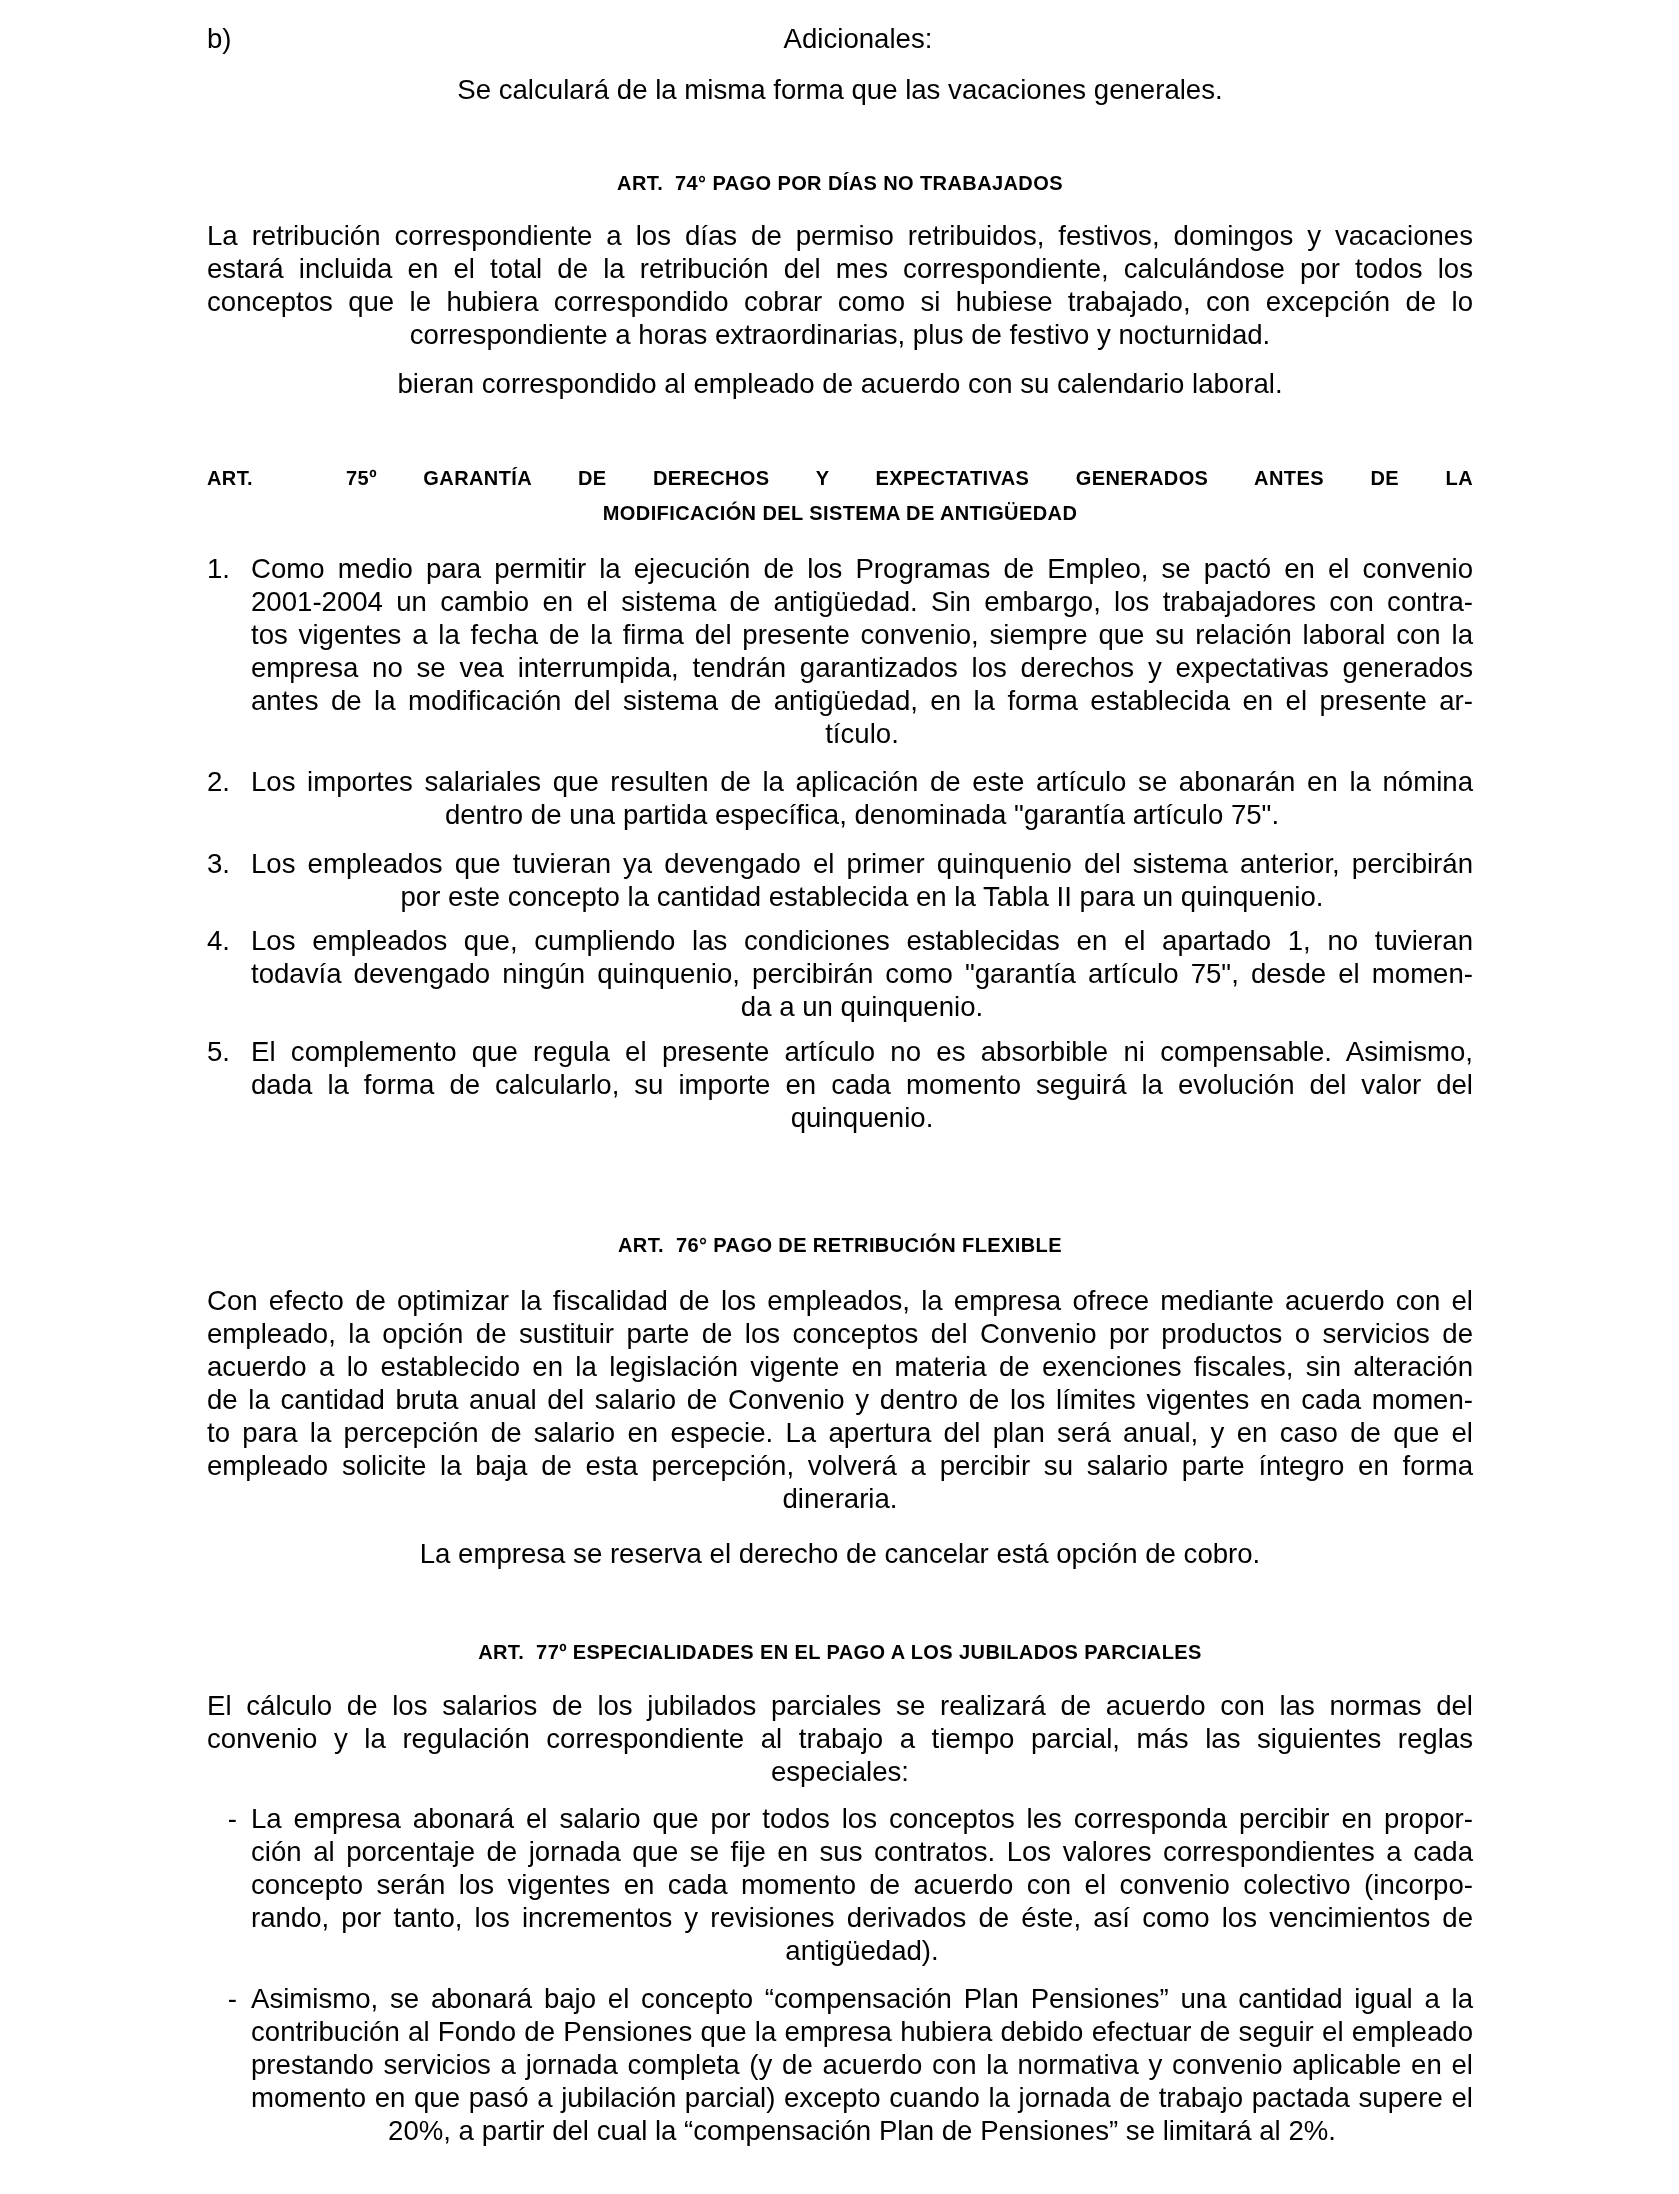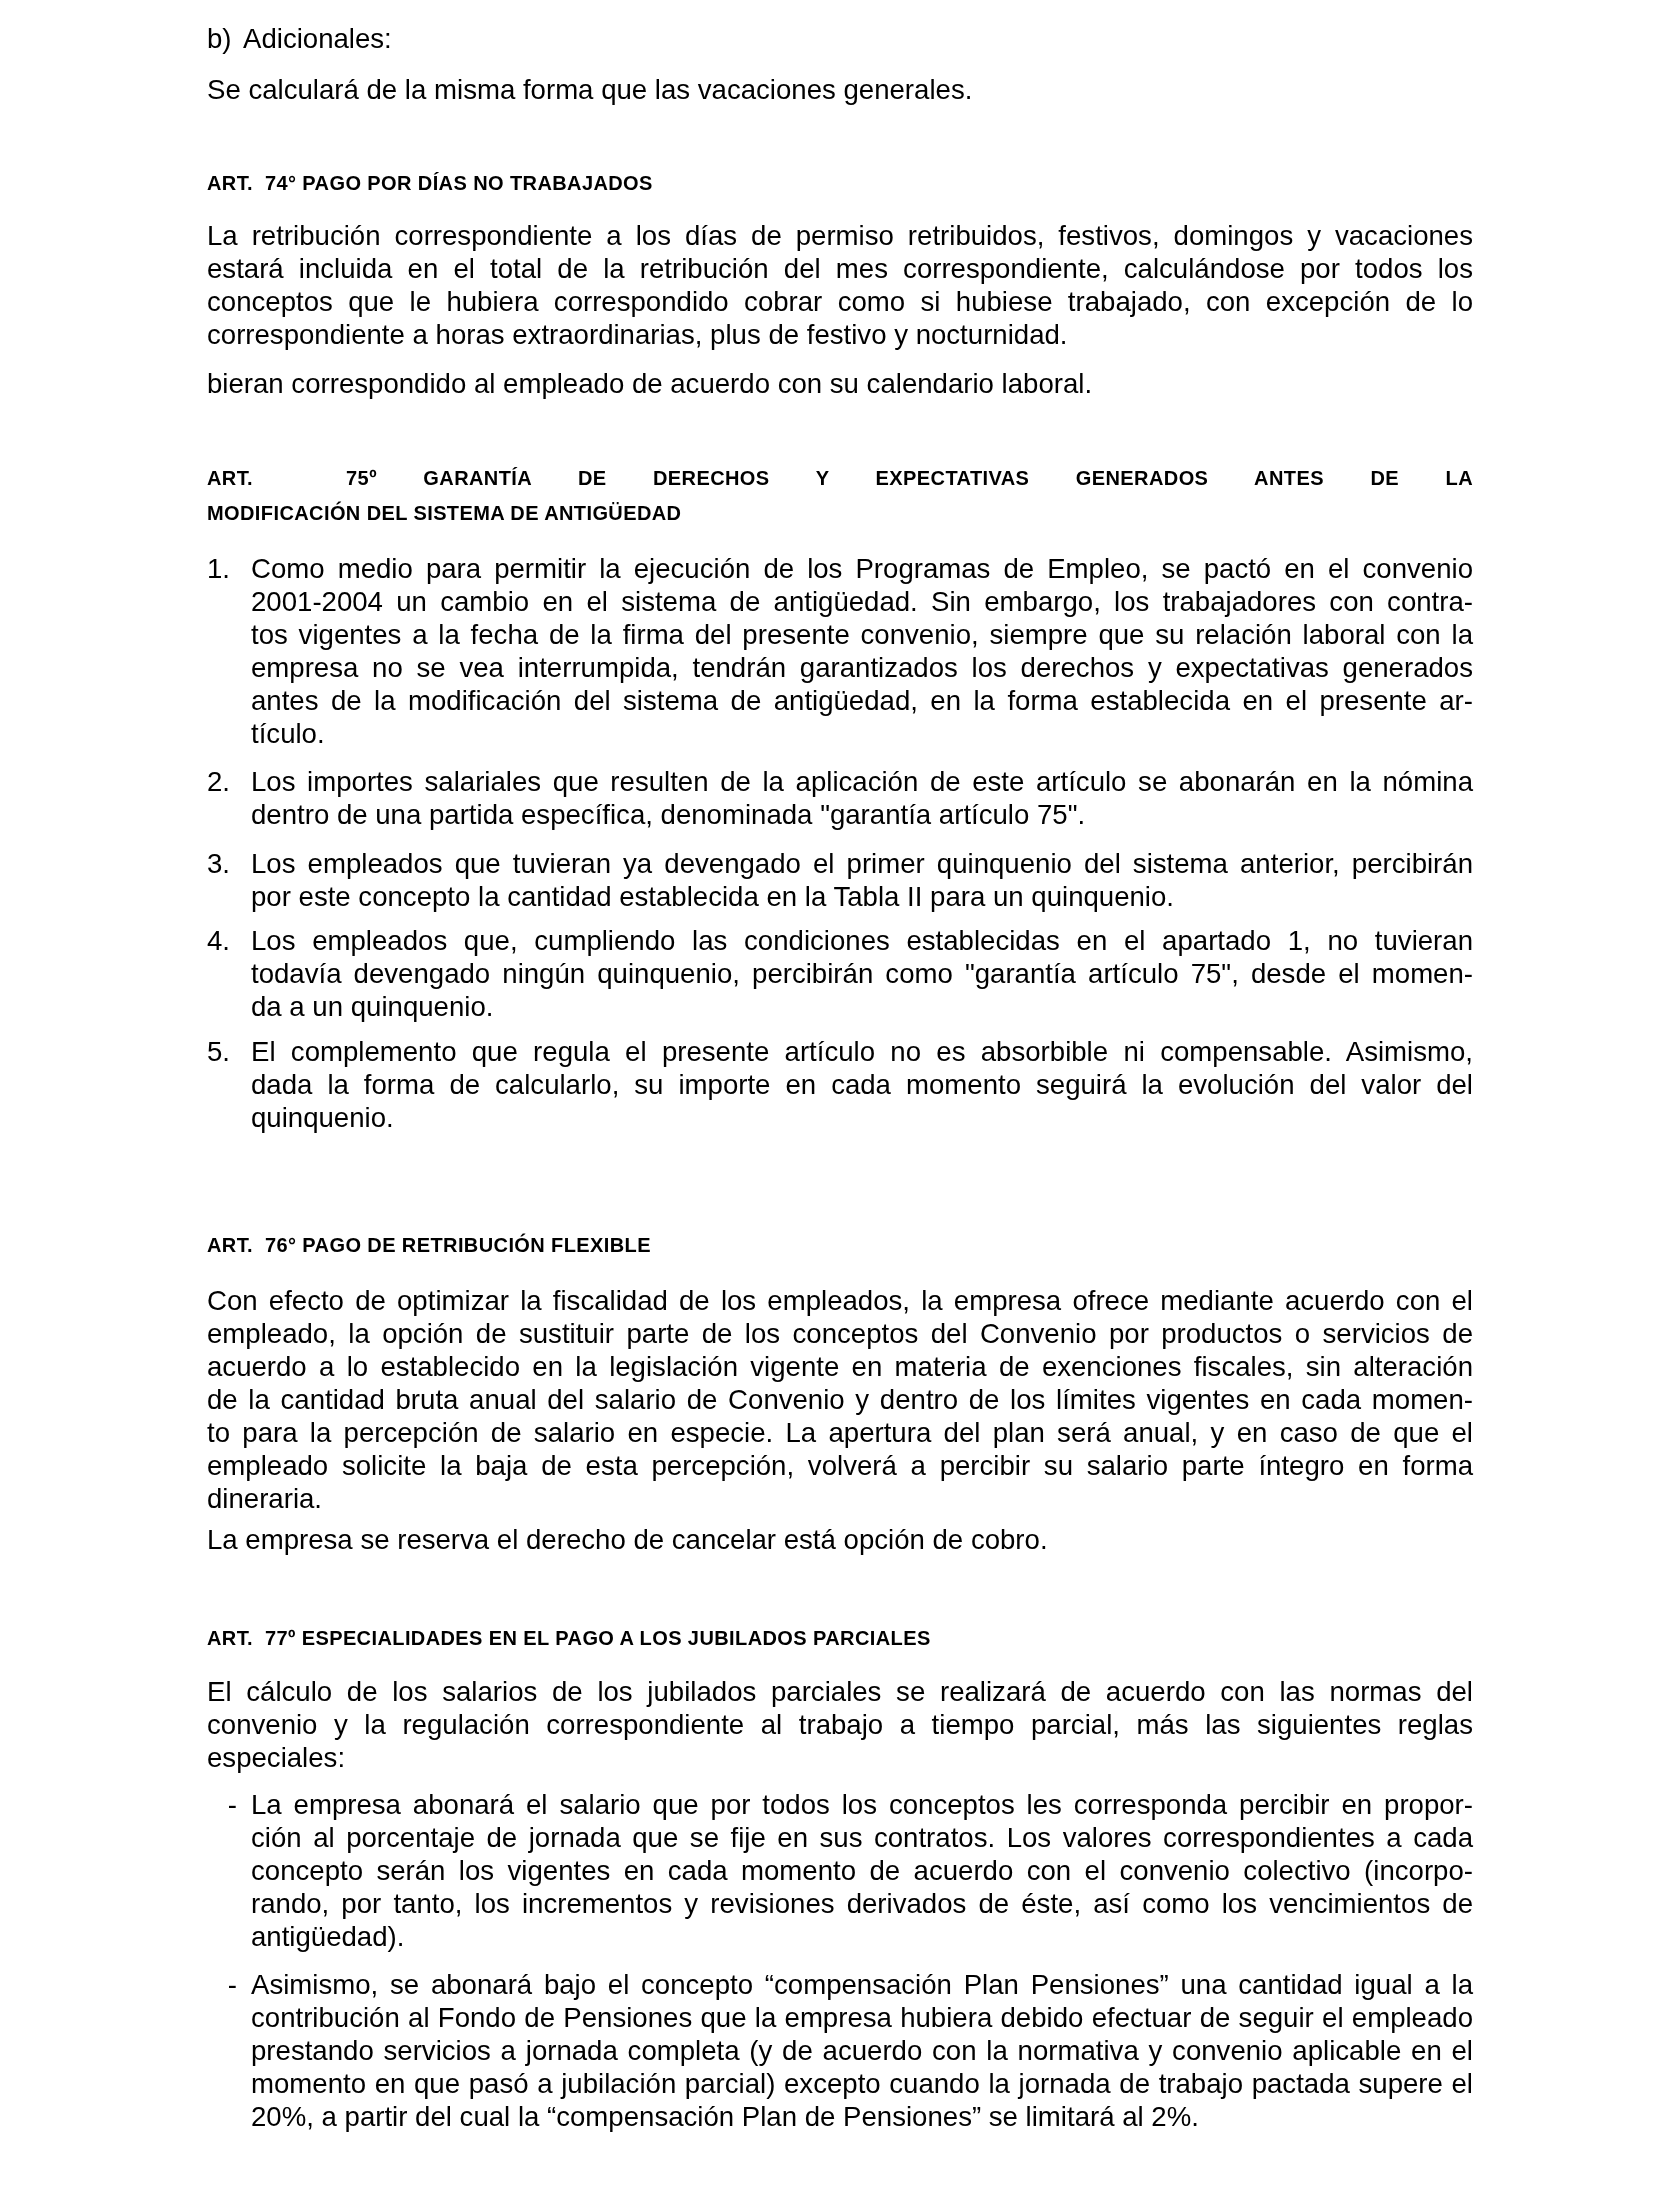--- a/index.html
+++ b/index.html
@@ -17,21 +17,21 @@
   }
   .content {
     position: absolute;
     left: 207px; top: 0;
     width: 1266px;
   }
   .block { position: relative; }
   .line {
     font-size: 27.6px;
     line-height: 33px;
-    text-align: left;
+    text-align: center;
     white-space: normal;
   }
   .line.j {
     text-align: justify;
     text-align-last: justify;
   }
   .heading .line {
     font-weight: bold;
     font-size: 20px;
     line-height: 35px;
@@ -125,21 +125,21 @@
     <div class="block" style="margin-top:21.5px">
       <div class="line j">Con efecto de optimizar la fiscalidad de los empleados, la empresa ofrece mediante acuerdo con el</div>
       <div class="line j">empleado, la opción de sustituir parte de los conceptos del Convenio por productos o servicios de</div>
       <div class="line j">acuerdo a lo establecido en la legislación vigente en materia de exenciones fiscales, sin alteración</div>
       <div class="line j">de la cantidad bruta anual del salario de Convenio y dentro de los límites vigentes en cada momen-</div>
       <div class="line j">to para la percepción de salario en especie. La apertura del plan será anual, y en caso de que el</div>
       <div class="line j">empleado solicite la baja de esta percepción, volverá a percibir su salario parte íntegro en forma</div>
       <div class="line">dineraria.</div>
     </div>
 
-    <div class="block" style="margin-top:8px">
+    <div class="block" style="margin-top:22px">
       <div class="line">La empresa se reserva el derecho de cancelar está opción de cobro.</div>
     </div>
 
     <div class="block heading" style="margin-top:65px">
       <div class="line">ART.&nbsp; 77º ESPECIALIDADES EN EL PAGO A LOS JUBILADOS PARCIALES</div>
     </div>
 
     <div class="block" style="margin-top:19px">
       <div class="line j">El cálculo de los salarios de los jubilados parciales se realizará de acuerdo con las normas del</div>
       <div class="line j">convenio y la regulación correspondiente al trabajo a tiempo parcial, más las siguientes reglas</div>

